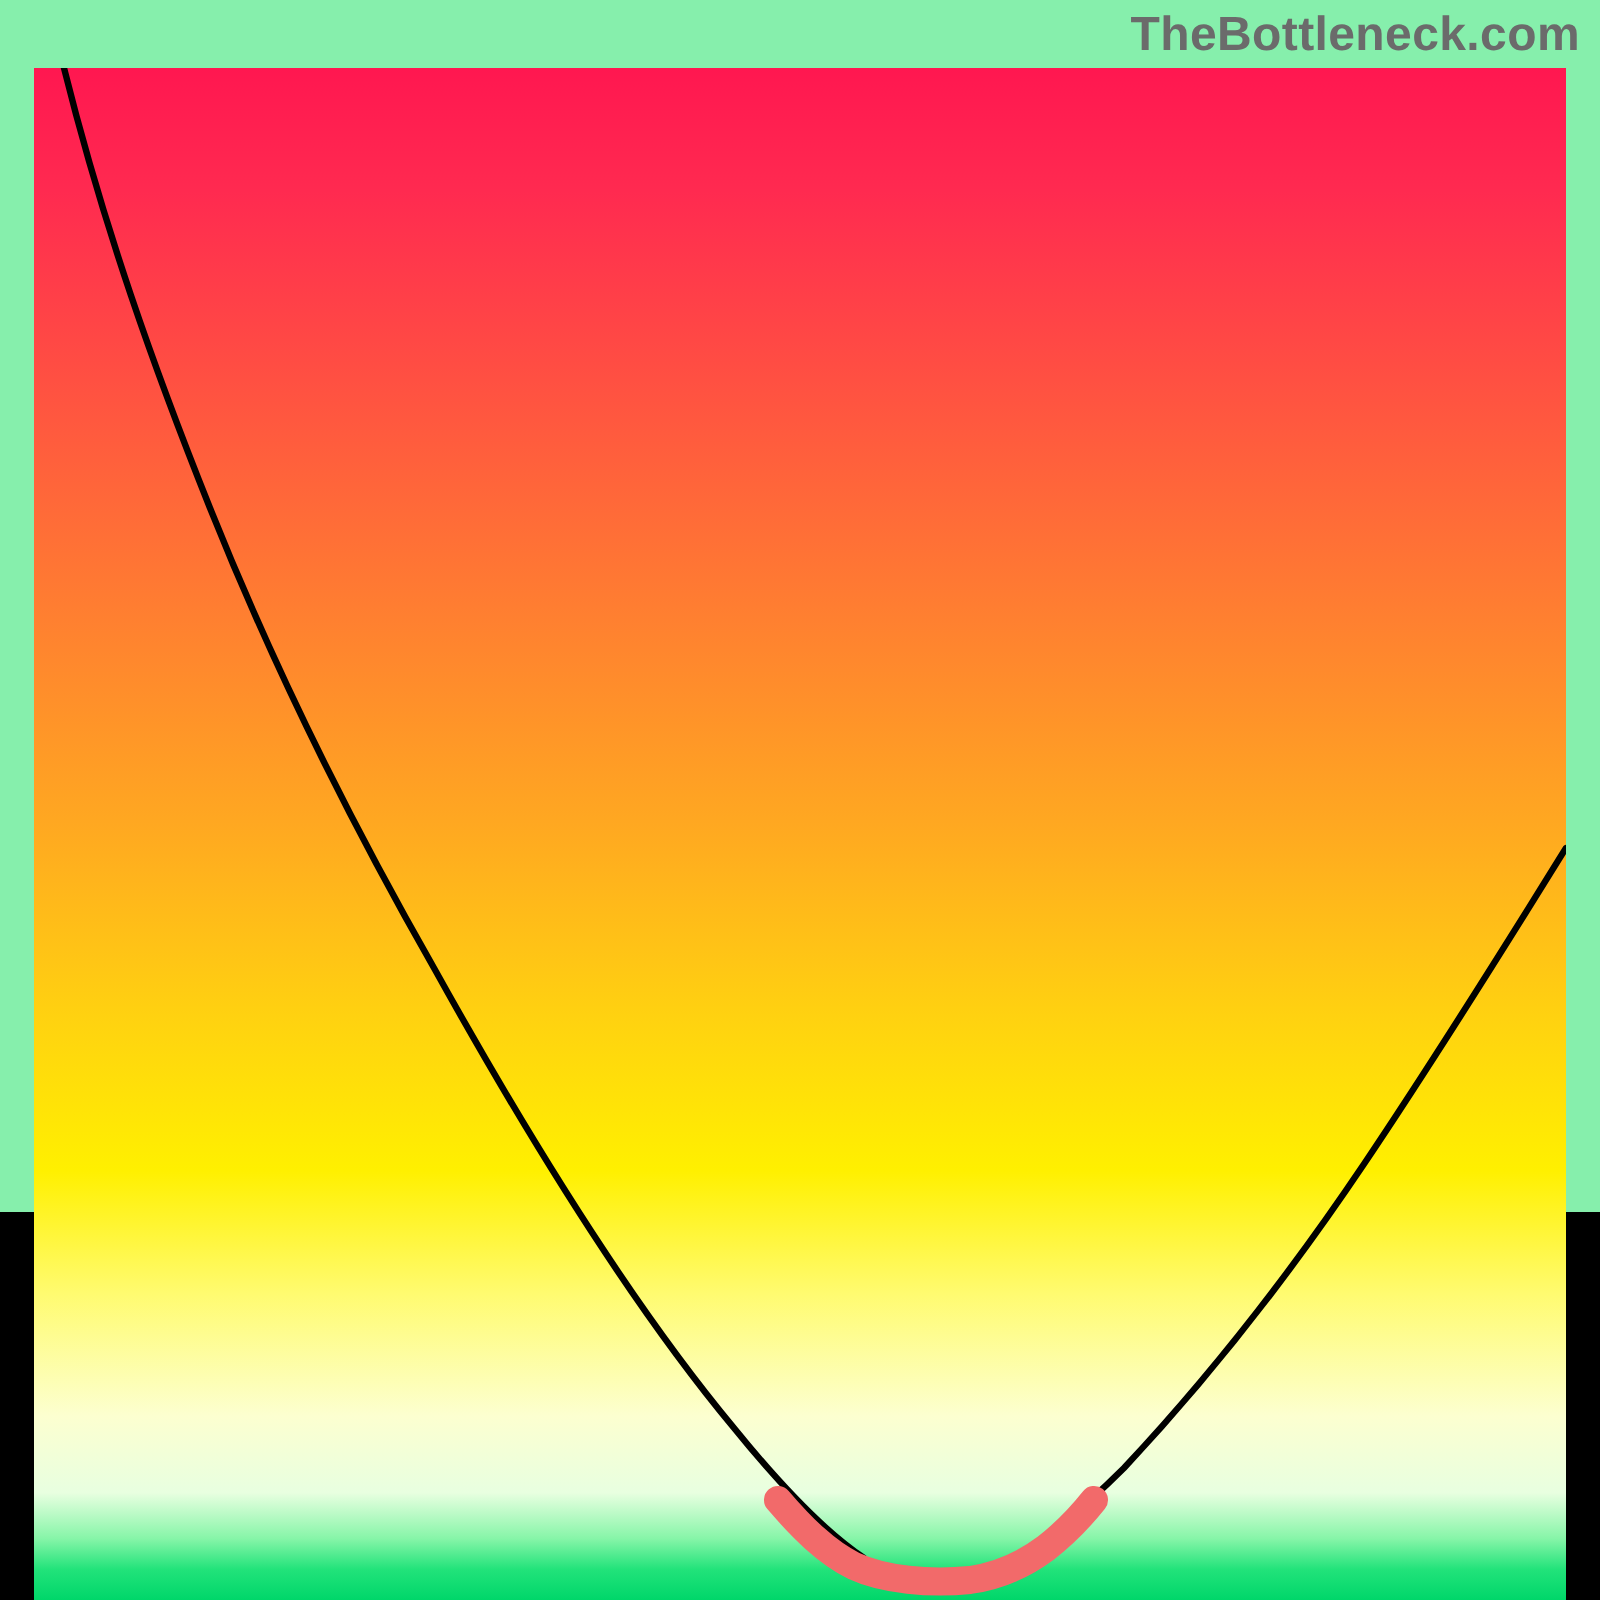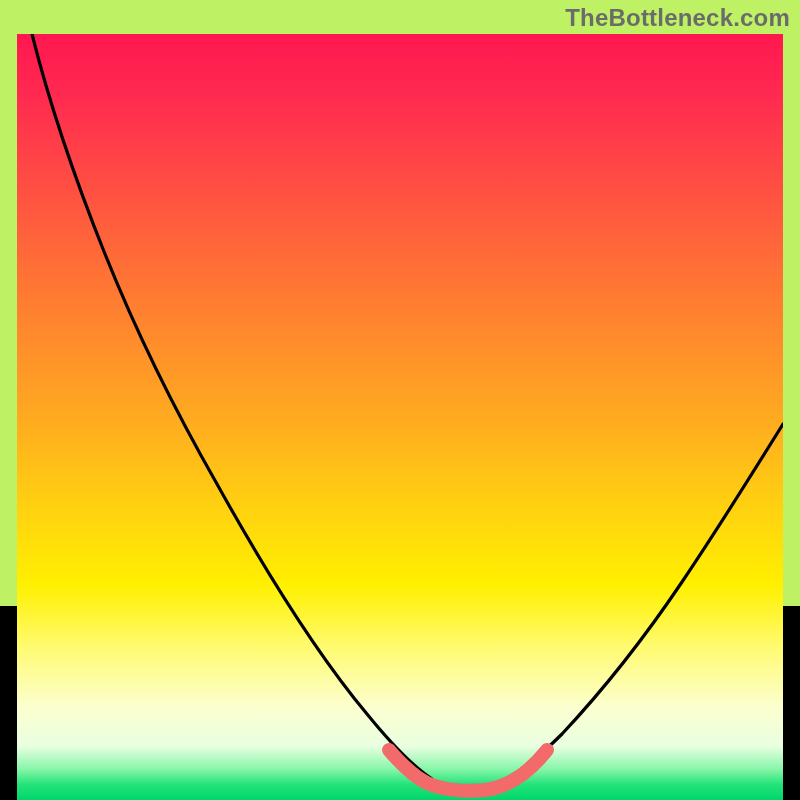--- a/index.html
+++ b/index.html
@@ -1,21 +1,21 @@
 <!DOCTYPE html>
 <html><head>
 <meta charset="utf-8">
 <style>
   * { margin: 0; padding: 0; box-sizing: border-box; }
   html, body { width: 800px; height: 800px; overflow: hidden; background: #000; }
   .container {
     position: relative;
     width: 800px;
     height: 606px;
-    background: #bef264;
+    background: #86efac;
   }
   .watermark {
     position: absolute;
     top: 4px;
     right: 10px;
     font-family: Arial, Helvetica, sans-serif;
     font-size: 24px;
     font-weight: 600;
     color: #6b6b6b;
     letter-spacing: 0.2px;

